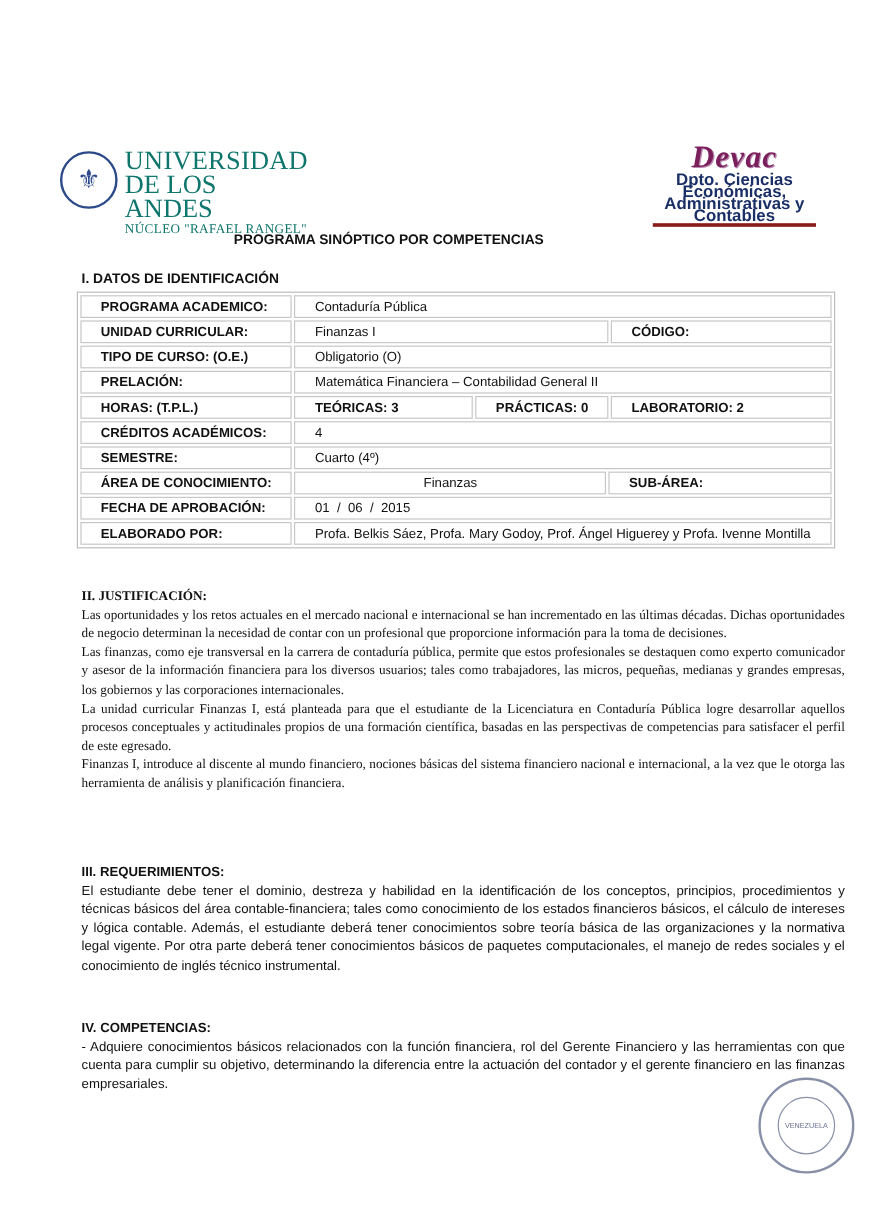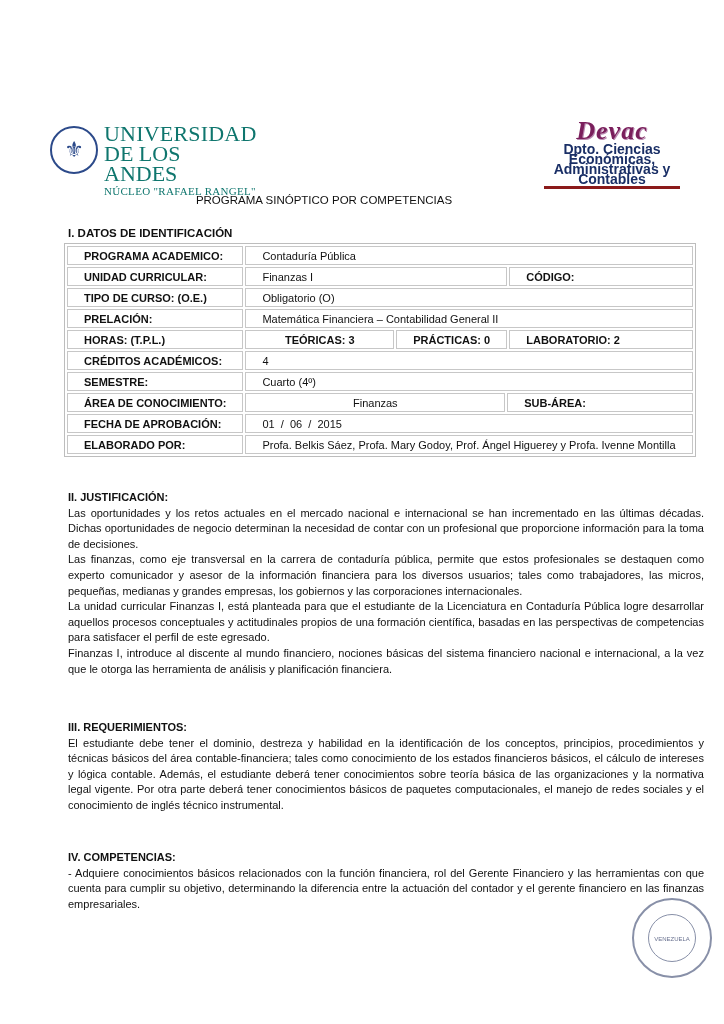--- a/index.html
+++ b/index.html
@@ -13,21 +13,21 @@
   .ula-text { position:absolute; left:54px; top:0; color:#0f766e; font-family:"Liberation Serif", serif; }
   .ula-l1 { font-size:22px; line-height:20px; letter-spacing:0.2px; }
   .ula-l2 { font-size:22px; line-height:20px; }
   .ula-l3 { font-size:11px; line-height:14px; letter-spacing:0.3px; }
   .devac { left:544px; top:118px; width:136px; height:58px; text-align:center; }
   .devac-word { font-family:"Liberation Serif", serif; font-style:italic; font-weight:bold; font-size:26px; color:#7a1f5c;
                 line-height:26px; text-shadow:1px 1px 0 #b98ab0; letter-spacing:1px; }
   .devac-sub { font-size:14px; font-weight:bold; color:#1a2f66; line-height:10px; }
   .devac-bar { height:3px; background:#8b1a1a; margin-top:2px; }
 
-  .doc-title { left:0; width:648px; top:194px; text-align:center; font-weight:normal; font-size:11.5px; }
+  .doc-title { left:0; width:648px; top:194px; text-align:center; font-weight:bold; font-size:11.5px; }
   .sec-head { left:68px; font-weight:bold; font-size:11.5px; }
 
   table.ident { position:absolute; left:64px; top:243px; width:626px; border-collapse:separate; border-spacing:2px;
                 border:1px solid #bdbdbd; font-size:11px; }
   table.ident td { border:1px solid #c7c7c7; padding:0 16px; height:17px; vertical-align:middle; white-space:nowrap; }
   td.lbl { font-weight:bold; width:146px; }
   td.b { font-weight:bold; }
 
   .para { left:68px; width:636px; font-size:11px; line-height:15.6px; text-align:justify; }
   .para p { margin:0; }
@@ -73,21 +73,21 @@
   <tr>
     <td class="lbl">TIPO DE CURSO: (O.E.)</td>
     <td colspan="4">Obligatorio (O)</td>
   </tr>
   <tr>
     <td class="lbl">PRELACIÓN:</td>
     <td colspan="4">Matemática Financiera – Contabilidad General II</td>
   </tr>
   <tr>
     <td class="lbl">HORAS: (T.P.L.)</td>
-    <td class="b" style="width:130px;text-align:center;">TEÓRICAS:  3</td>
+    <td class="b" style="width:130px;">TEÓRICAS:  3</td>
     <td class="b" colspan="2" style="width:125px;">PRÁCTICAS:  0</td>
     <td class="b">LABORATORIO:  2</td>
   </tr>
   <tr>
     <td class="lbl">CRÉDITOS ACADÉMICOS:</td>
     <td colspan="4">4</td>
   </tr>
   <tr>
     <td class="lbl">SEMESTRE:</td>
     <td colspan="4">Cuarto (4º)</td>
@@ -101,21 +101,21 @@
     <td class="lbl">FECHA DE APROBACIÓN:</td>
     <td colspan="4" style="white-space:pre;">01  /  06  /  2015</td>
   </tr>
   <tr>
     <td class="lbl">ELABORADO POR:</td>
     <td colspan="4">Profa. Belkis Sáez, Profa. Mary Godoy, Prof. Ángel Higuerey y Profa. Ivenne Montilla</td>
   </tr>
 </tbody>
   </table>
 
-<div class="abs para" style="top:490px;">
+<div class="abs para" style="top:490px;font-family:Liberation Serif, serif;">
   <div style="font-weight:bold;">II. JUSTIFICACIÓN:</div>
   <p>Las oportunidades y los retos actuales en el mercado nacional e internacional se han incrementado en las últimas décadas. Dichas oportunidades de negocio determinan la necesidad de contar con un profesional que proporcione información para la toma de decisiones.</p>
   <p>Las finanzas, como eje transversal en la carrera de contaduría pública, permite que estos profesionales se destaquen como experto comunicador y asesor de la información financiera para los diversos usuarios; tales como  trabajadores, las micros, pequeñas, medianas y grandes empresas, los gobiernos y las corporaciones internacionales.</p>
   <p>La unidad curricular Finanzas I, está planteada para que el estudiante de la Licenciatura en Contaduría Pública logre desarrollar aquellos procesos conceptuales y actitudinales propios de una formación científica, basadas en las perspectivas de competencias para satisfacer el perfil de este egresado.</p>
   <p>Finanzas I, introduce al discente al mundo financiero, nociones básicas del sistema financiero nacional e internacional, a la vez que le otorga las herramienta de análisis y planificación financiera.</p>
 </div>
 
 <div class="abs para" style="top:720px;">
   <div style="font-weight:bold;">III. REQUERIMIENTOS:</div>
   <p>El estudiante debe tener el dominio, destreza y habilidad en la identificación de los conceptos, principios, procedimientos y técnicas básicos del área contable-financiera; tales  como conocimiento de los estados financieros básicos, el cálculo de intereses y lógica contable. Además, el estudiante deberá tener conocimientos sobre teoría básica de las organizaciones  y  la normativa legal vigente. Por otra parte deberá tener conocimientos básicos de paquetes computacionales, el manejo de redes sociales  y el conocimiento de inglés técnico instrumental.</p>

